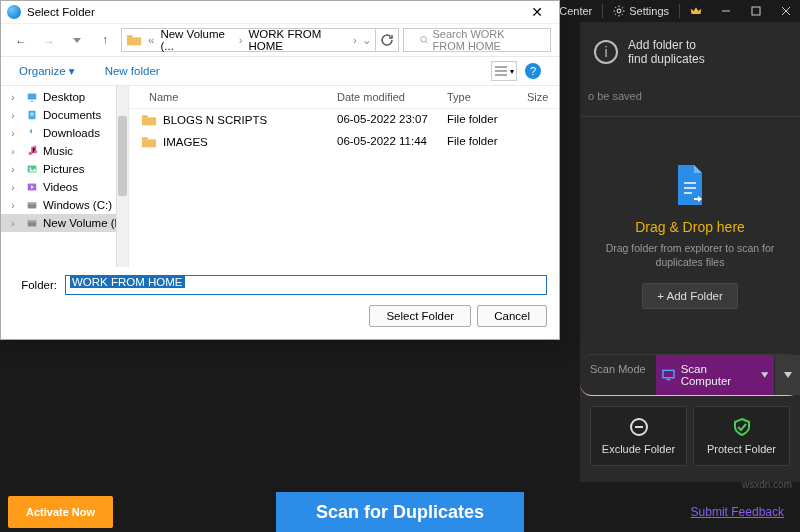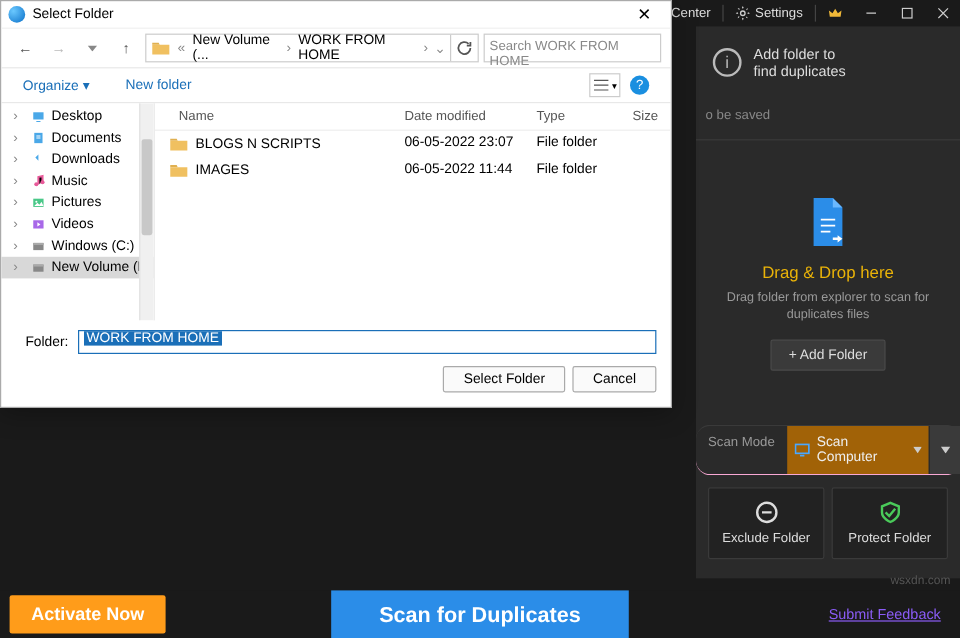--- a/index.html
+++ b/index.html
@@ -19,48 +19,48 @@
 .rp-top-hint .circ { width: 24px; height: 24px; border: 2px solid #bbb; border-radius: 50%; display: flex; align-items: center; justify-content: center; color: #bbb; font-size: 14px; flex-shrink: 0; }
 .rp-top-hint .txt { font-size: 12px; line-height: 14px; color: #ddd; }
 .rp-saved { color: #888; font-size: 11px; padding: 14px 8px; border-bottom: 1px solid #3a3a3a; }
 .rp-drop { flex: 1; display: flex; flex-direction: column; align-items: center; justify-content: center; padding: 12px; text-align: center; }
 .rp-drop .doc-icon { width: 36px; height: 44px; margin-bottom: 12px; }
 .rp-drop .title { font-size: 14px; color: #eab308; margin-bottom: 6px; }
 .rp-drop .sub { font-size: 10.5px; color: #999; line-height: 14px; margin-bottom: 14px; }
 .rp-btn { background: #3a3a3a; border: 1px solid #4a4a4a; color: #ddd; padding: 6px 14px; font-size: 11.5px; cursor: pointer; border-radius: 2px; }
 .rp-scanmode { display: flex; border-top: 1px solid #3a3a3a; border-bottom: 1px solid #f9a8d4; border-radius: 12px; }
 .rp-scanmode .label { font-size: 11px; color: #999; padding: 8px 10px; }
-.rp-scanmode .val { flex: 1; background: #a16207; padding: 8px 6px; display: flex; align-items: center; gap: 6px; font-size: 11.5px; cursor: pointer; }
+.rp-scanmode .val { flex: 1; background: #701a75; padding: 8px 6px; display: flex; align-items: center; gap: 6px; font-size: 11.5px; cursor: pointer; }
 .rp-scanmode .chev { background: #3a3a3a; width: 26px; display: flex; align-items: center; justify-content: center; border-left: 1px solid #2a2a2a; cursor: pointer; }
 .rp-bottom-actions { display: flex; gap: 6px; padding: 10px; }
 .rp-action { flex: 1; background: #222; border: 1px solid #3a3a3a; color: #ddd; padding: 10px 4px; display: flex; flex-direction: column; align-items: center; gap: 6px; font-size: 11px; cursor: pointer; border-radius: 2px; }
 .rp-action svg { width: 20px; height: 20px; }
 
 
 .bottom-bar { position: absolute; bottom: 0; left: 0; right: 0; height: 40px; background: #1a1a1a; display: flex; align-items: center; }
-.activate-btn { background: #ff9c1a; color: #fff; font-weight: 600; height: 32px; padding: 0 18px; margin-left: 8px; display: flex; align-items: center; cursor: pointer; border-radius: 2px; font-size: 15px; }
+.activate-btn { background: #ff9c1a; color: #fff; font-weight: 600; height: 32px; padding: 0 18px; margin-left: 8px; display: flex; align-items: center; cursor: pointer; border-radius: 2px; font-size: 11px; }
 .scan-btn { position: absolute; left: 50%; transform: translateX(-50%); background: #2b8de8; color: #fff; font-weight: 600; height: 40px; padding: 14px 40px; display: flex; align-items: center; font-size: 18px; cursor: pointer; }
 .submit-fb { position: absolute; right: 16px; color: #8b5cf6; font-size: 12px; text-decoration: underline; cursor: pointer; }
 .watermark { position: absolute; right: 8px; bottom: 42px; font-size: 10px; color: #555; }
 
 
 .dialog { position: absolute; top: 0; left: 0; width: 560px; height: 340px; background: #fff; border: 1px solid #aaa; display: flex; flex-direction: column; box-shadow: 0 4px 20px rgba(0,0,0,0.3); }
 .dlg-titlebar { height: 22px; display: flex; align-items: center; padding: 0 6px; font-size: 11.5px; }
 .dlg-titlebar .ico { width: 14px; height: 14px; border-radius: 50%; background: radial-gradient(circle at 30% 30%, #6ac8ff, #0b70c8); margin-right: 6px; }
 .dlg-close { margin-left: auto; width: 32px; height: 22px; display: flex; align-items: center; justify-content: center; cursor: pointer; font-size: 14px; }
 .dlg-nav { height: 34px; display: flex; align-items: center; gap: 4px; padding: 0 8px; border-top: 1px solid #f0f0f0; border-bottom: 1px solid #e8e8e8; }
 .nav-btn { width: 24px; height: 24px; display: flex; align-items: center; justify-content: center; color: #555; cursor: pointer; }
 .nav-btn.disabled { color: #bbb; }
 .breadcrumb { flex: 1; height: 24px; border: 1px solid #ccc; display: flex; align-items: center; font-size: 11.5px; }
 .bc-folder { width: 18px; height: 18px; margin: 0 4px; }
 .bc-seg { padding: 0 4px; cursor: pointer; }
 .bc-sep { color: #888; padding: 0 2px; }
 .bc-refresh { width: 26px; border-left: 1px solid #ccc; height: 22px; display: flex; align-items: center; justify-content: center; cursor: pointer; }
 .bc-dd { width: 18px; display: flex; align-items: center; justify-content: center; color: #888; cursor: pointer; }
-.search-box { width: 148px; height: 24px; border: 1px solid #ccc; display: flex; align-items: center; padding: 0 4px; gap: 4px; color: #888; font-size: 11px; flex-direction: column; }
+.search-box { width: 148px; height: 24px; border: 1px solid #ccc; display: flex; align-items: center; padding: 0 16px; gap: 4px; color: #888; font-size: 11px; }
 .dlg-toolbar { height: 28px; display: flex; align-items: center; padding: 0 18px; gap: 30px; font-size: 11.5px; }
 .tool-link { color: #1a6fb8; cursor: pointer; }
 .tool-right { margin-left: auto; display: flex; align-items: center; gap: 8px; }
 .view-btn { width: 26px; height: 20px; border: 1px solid #ccc; display: flex; align-items: center; justify-content: center; cursor: pointer; }
 .help-btn { width: 16px; height: 16px; border-radius: 50%; background: #1a8fe0; color: #fff; display: flex; align-items: center; justify-content: center; font-size: 11px; cursor: pointer; }
 .dlg-body { flex: 1; display: flex; border-top: 1px solid #e8e8e8; min-height: 0; }
 .dlg-sidebar { width: 128px; border-right: 1px solid #e8e8e8; overflow: hidden; padding: 2px 0; position: relative; }
 .sb-item { display: flex; align-items: center; gap: 4px; padding: 3px 4px 3px 10px; font-size: 11.5px; cursor: pointer; white-space: nowrap; }
 .sb-item.sel { background: #d8d8d8; }
 .sb-item .exp { color: #888; width: 10px; display: inline-block; }

